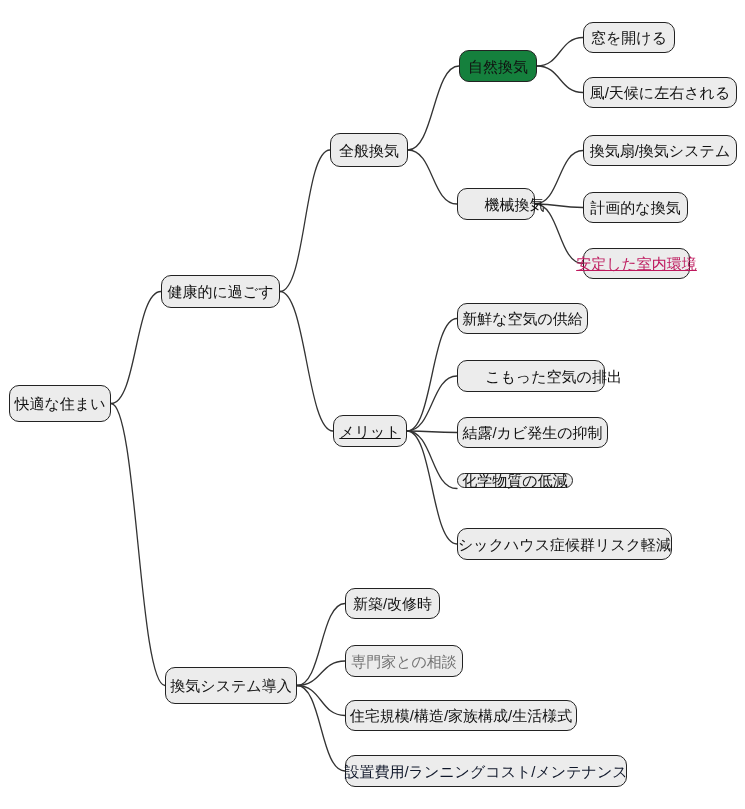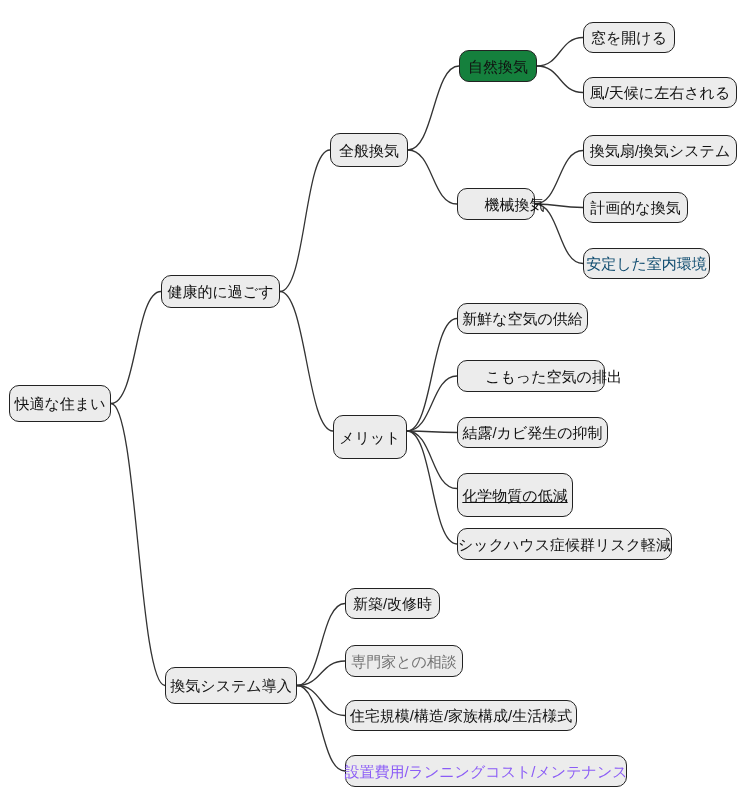--- a/index.html
+++ b/index.html
@@ -62,31 +62,31 @@
       <path d="M 297 685.5 C 321.96 685.5, 320.04 603.5, 345 603.5" fill="none" stroke="#333333" stroke-width="1.3" stroke-linecap="round"></path>
       <path d="M 297 685.5 C 321.96 685.5, 320.04 661, 345 661" fill="none" stroke="#333333" stroke-width="1.3" stroke-linecap="round"></path>
       <path d="M 297 685.5 C 321.96 685.5, 320.04 715.5, 345 715.5" fill="none" stroke="#333333" stroke-width="1.3" stroke-linecap="round"></path>
       <path d="M 297 685.5 C 321.96 685.5, 320.04 771, 345 771" fill="none" stroke="#333333" stroke-width="1.3" stroke-linecap="round"></path>
     </svg>
   <div id="node-layer">
       <div class="node" style="left: 9px; top: 385px; width: 102px; height: 37px; background: rgb(236, 236, 236); border-color: rgb(34, 34, 34); color: rgb(17, 17, 17);">快適な住まい</div>
       <div class="node" style="left: 161px; top: 275px; width: 119px; height: 33px; background: rgb(236, 236, 236); border-color: rgb(34, 34, 34); color: rgb(17, 17, 17);">健康的に過ごす</div>
       <div class="node" style="left: 165px; top: 667px; width: 132px; height: 37px; background: rgb(236, 236, 236); border-color: rgb(34, 34, 34); color: rgb(17, 17, 17);">換気システム導入</div>
       <div class="node" style="left: 330px; top: 133px; width: 78px; height: 34px; background: rgb(236, 236, 236); border-color: rgb(34, 34, 34); color: rgb(17, 17, 17);">全般換気</div>
-      <div class="node" style="left: 333px; top: 415px; width: 74px; height: 44px; background: rgb(236, 236, 236); border-color: rgb(34, 34, 34); color: rgb(17, 17, 17);">メリット</div>
+      <div class="node" style="left: 333px; top: 415px; width: 74px; height: 32px; background: rgb(236, 236, 236); border-color: rgb(34, 34, 34); color: rgb(17, 17, 17); text-decoration: underline;">メリット</div>
       <div class="node" style="left: 459px; top: 50px; width: 78px; height: 32px; background: #15803d; border-color: rgb(34, 34, 34); color: rgb(17, 17, 17);">自然換気</div>
       <div class="node" style="left: 457px; top: 188px; width: 78px; height: 32px; background: rgb(236, 236, 236); border-color: rgb(34, 34, 34); color: rgb(17, 17, 17); padding-left: 37px;">機械換気</div>
       <div class="node" style="left: 583px; top: 22px; width: 92px; height: 31px; background: rgb(236, 236, 236); border-color: rgb(34, 34, 34); color: rgb(17, 17, 17);">窓を開ける</div>
       <div class="node" style="left: 583px; top: 77px; width: 154px; height: 31px; background: rgb(236, 236, 236); border-color: rgb(34, 34, 34); color: rgb(17, 17, 17);">風/天候に左右される</div>
       <div class="node" style="left: 583px; top: 135px; width: 154px; height: 31px; background: rgb(236, 236, 236); border-color: rgb(34, 34, 34); color: rgb(17, 17, 17);">換気扇/換気システム</div>
       <div class="node" style="left: 583px; top: 192px; width: 105px; height: 31px; background: rgb(236, 236, 236); border-color: rgb(34, 34, 34); color: rgb(17, 17, 17);">計画的な換気</div>
-      <div class="node" style="left: 583px; top: 248px; width: 127px; height: 31px; background: rgb(236, 236, 236); border-color: rgb(34, 34, 34); color: #0c4a6e;">安定した室内環境</div>
+      <div class="node" style="left: 583px; top: 248px; width: 107px; height: 31px; background: rgb(236, 236, 236); border-color: rgb(34, 34, 34); color: #be185d; text-decoration: underline;">安定した室内環境</div>
       <div class="node" style="left: 457px; top: 303px; width: 131px; height: 31px; background: rgb(236, 236, 236); border-color: rgb(34, 34, 34); color: rgb(17, 17, 17);">新鮮な空気の供給</div>
       <div class="node" style="left: 457px; top: 360px; width: 148px; height: 32px; background: rgb(236, 236, 236); border-color: rgb(34, 34, 34); color: rgb(17, 17, 17); padding-left: 45px;">こもった空気の排出</div>
       <div class="node" style="left: 457px; top: 417px; width: 151px; height: 31px; background: rgb(236, 236, 236); border-color: rgb(34, 34, 34); color: rgb(17, 17, 17);">結露/カビ発生の抑制</div>
-      <div class="node" style="left: 457px; top: 473px; width: 116px; height: 44px; background: rgb(236, 236, 236); border-color: rgb(34, 34, 34); color: rgb(17, 17, 17); text-decoration: underline;">化学物質の低減</div>
+      <div class="node" style="left: 457px; top: 473px; width: 116px; height: 15px; background: rgb(236, 236, 236); border-color: rgb(34, 34, 34); color: rgb(17, 17, 17);">化学物質の低減</div>
       <div class="node" style="left: 457px; top: 528px; width: 215px; height: 32px; background: rgb(236, 236, 236); border-color: rgb(34, 34, 34); color: rgb(17, 17, 17);">シックハウス症候群リスク軽減</div>
       <div class="node" style="left: 345px; top: 588px; width: 95px; height: 31px; background: rgb(236, 236, 236); border-color: rgb(34, 34, 34); color: rgb(17, 17, 17); text-align: right;">新築/改修時</div>
       <div class="node" style="left: 345px; top: 645px; width: 118px; height: 32px; background: rgb(236, 236, 236); border-color: rgb(34, 34, 34); color: #737373;">専門家との相談</div>
       <div class="node" style="left: 345px; top: 700px; width: 232px; height: 31px; background: rgb(236, 236, 236); border-color: rgb(34, 34, 34); color: rgb(17, 17, 17);">住宅規模/構造/家族構成/生活様式</div>
-      <div class="node" style="left: 345px; top: 755px; width: 282px; height: 32px; background: rgb(236, 236, 236); border-color: rgb(34, 34, 34); color: #8b5cf6;">設置費用/ランニングコスト/メンテナンス</div>
+      <div class="node" style="left: 345px; top: 755px; width: 282px; height: 32px; background: rgb(236, 236, 236); border-color: rgb(34, 34, 34); color: #0f172a;">設置費用/ランニングコスト/メンテナンス</div>
     </div>
 </div>
 
 </body></html>

